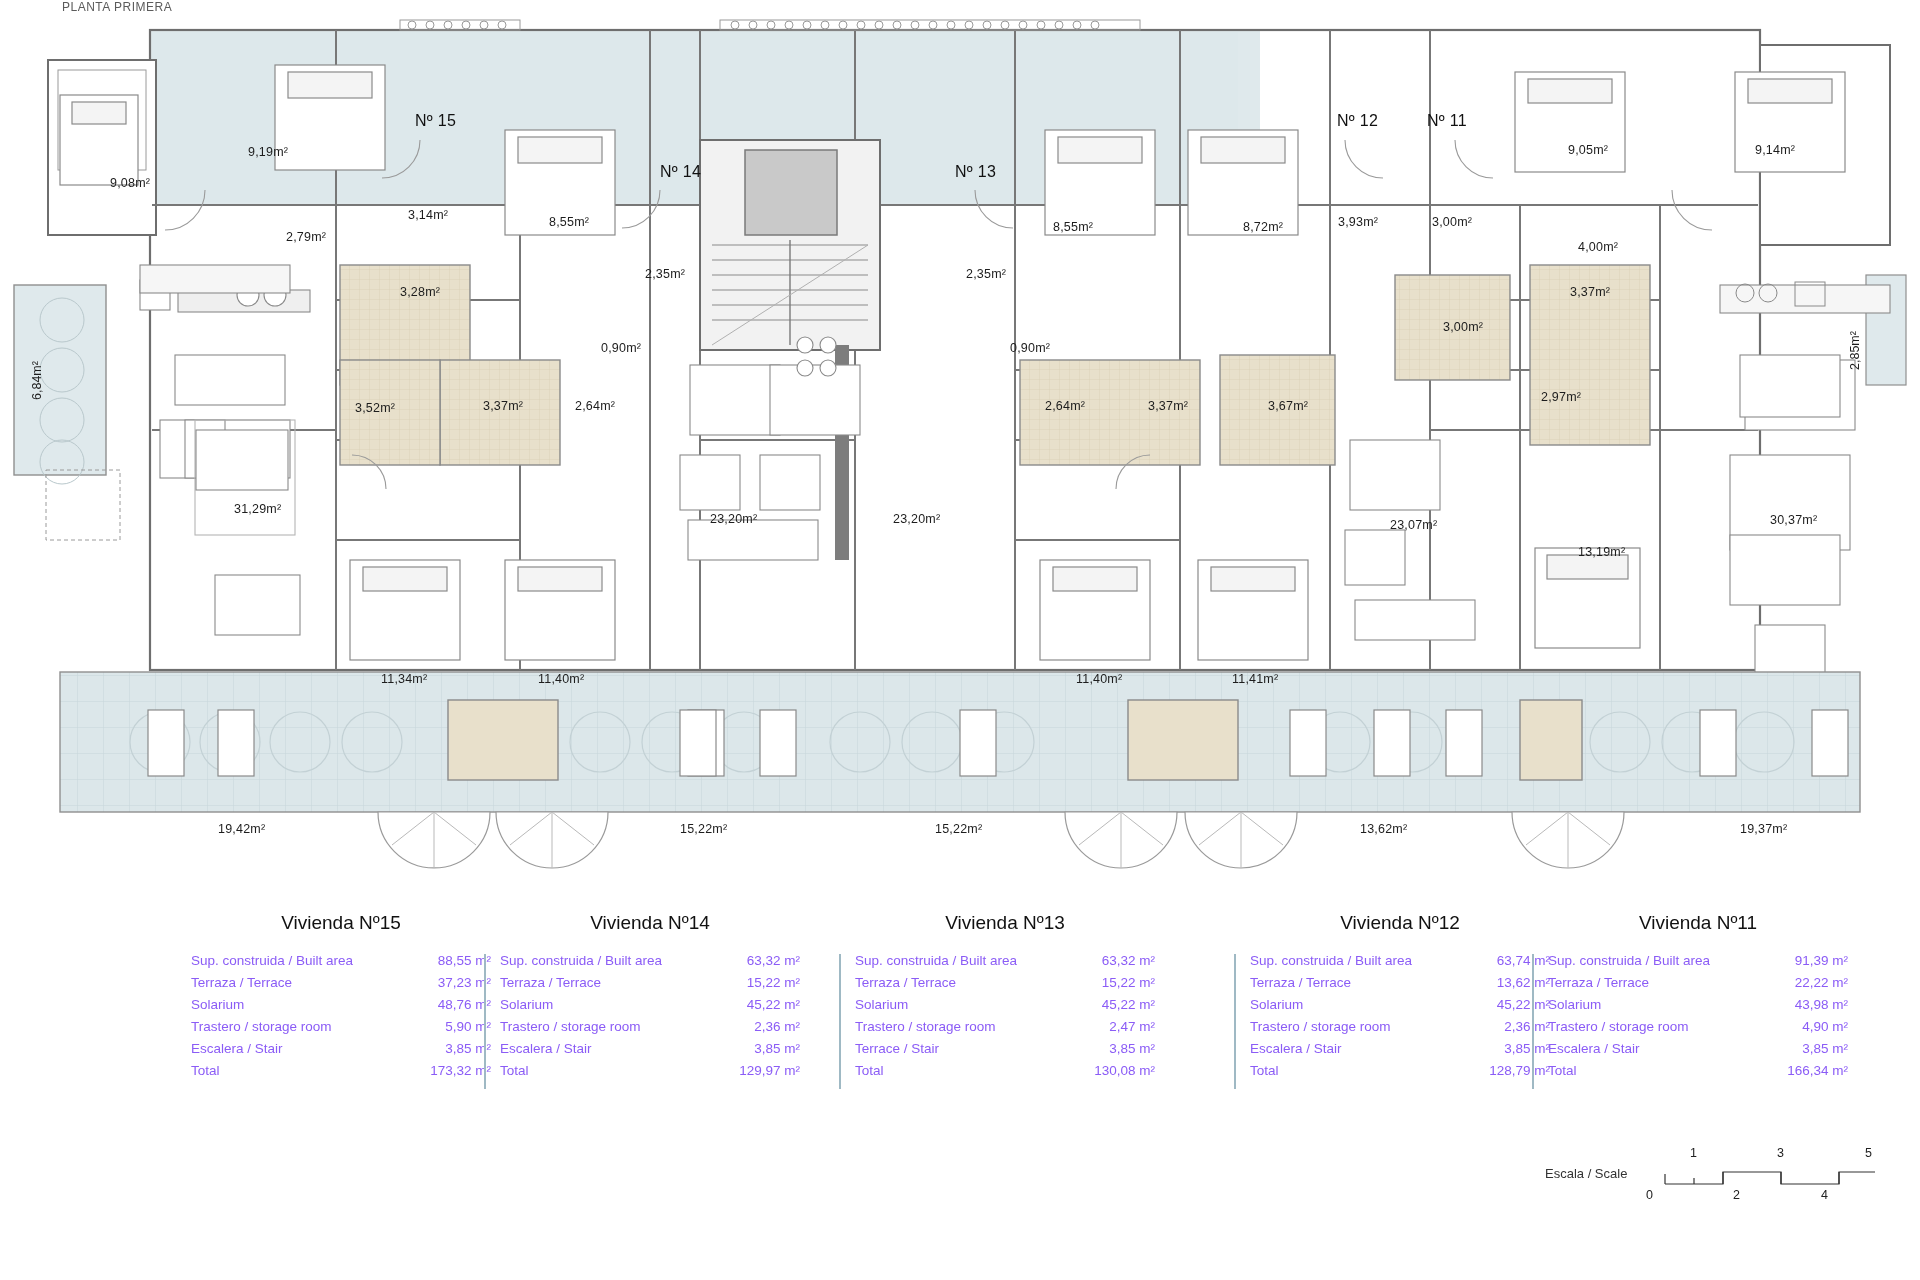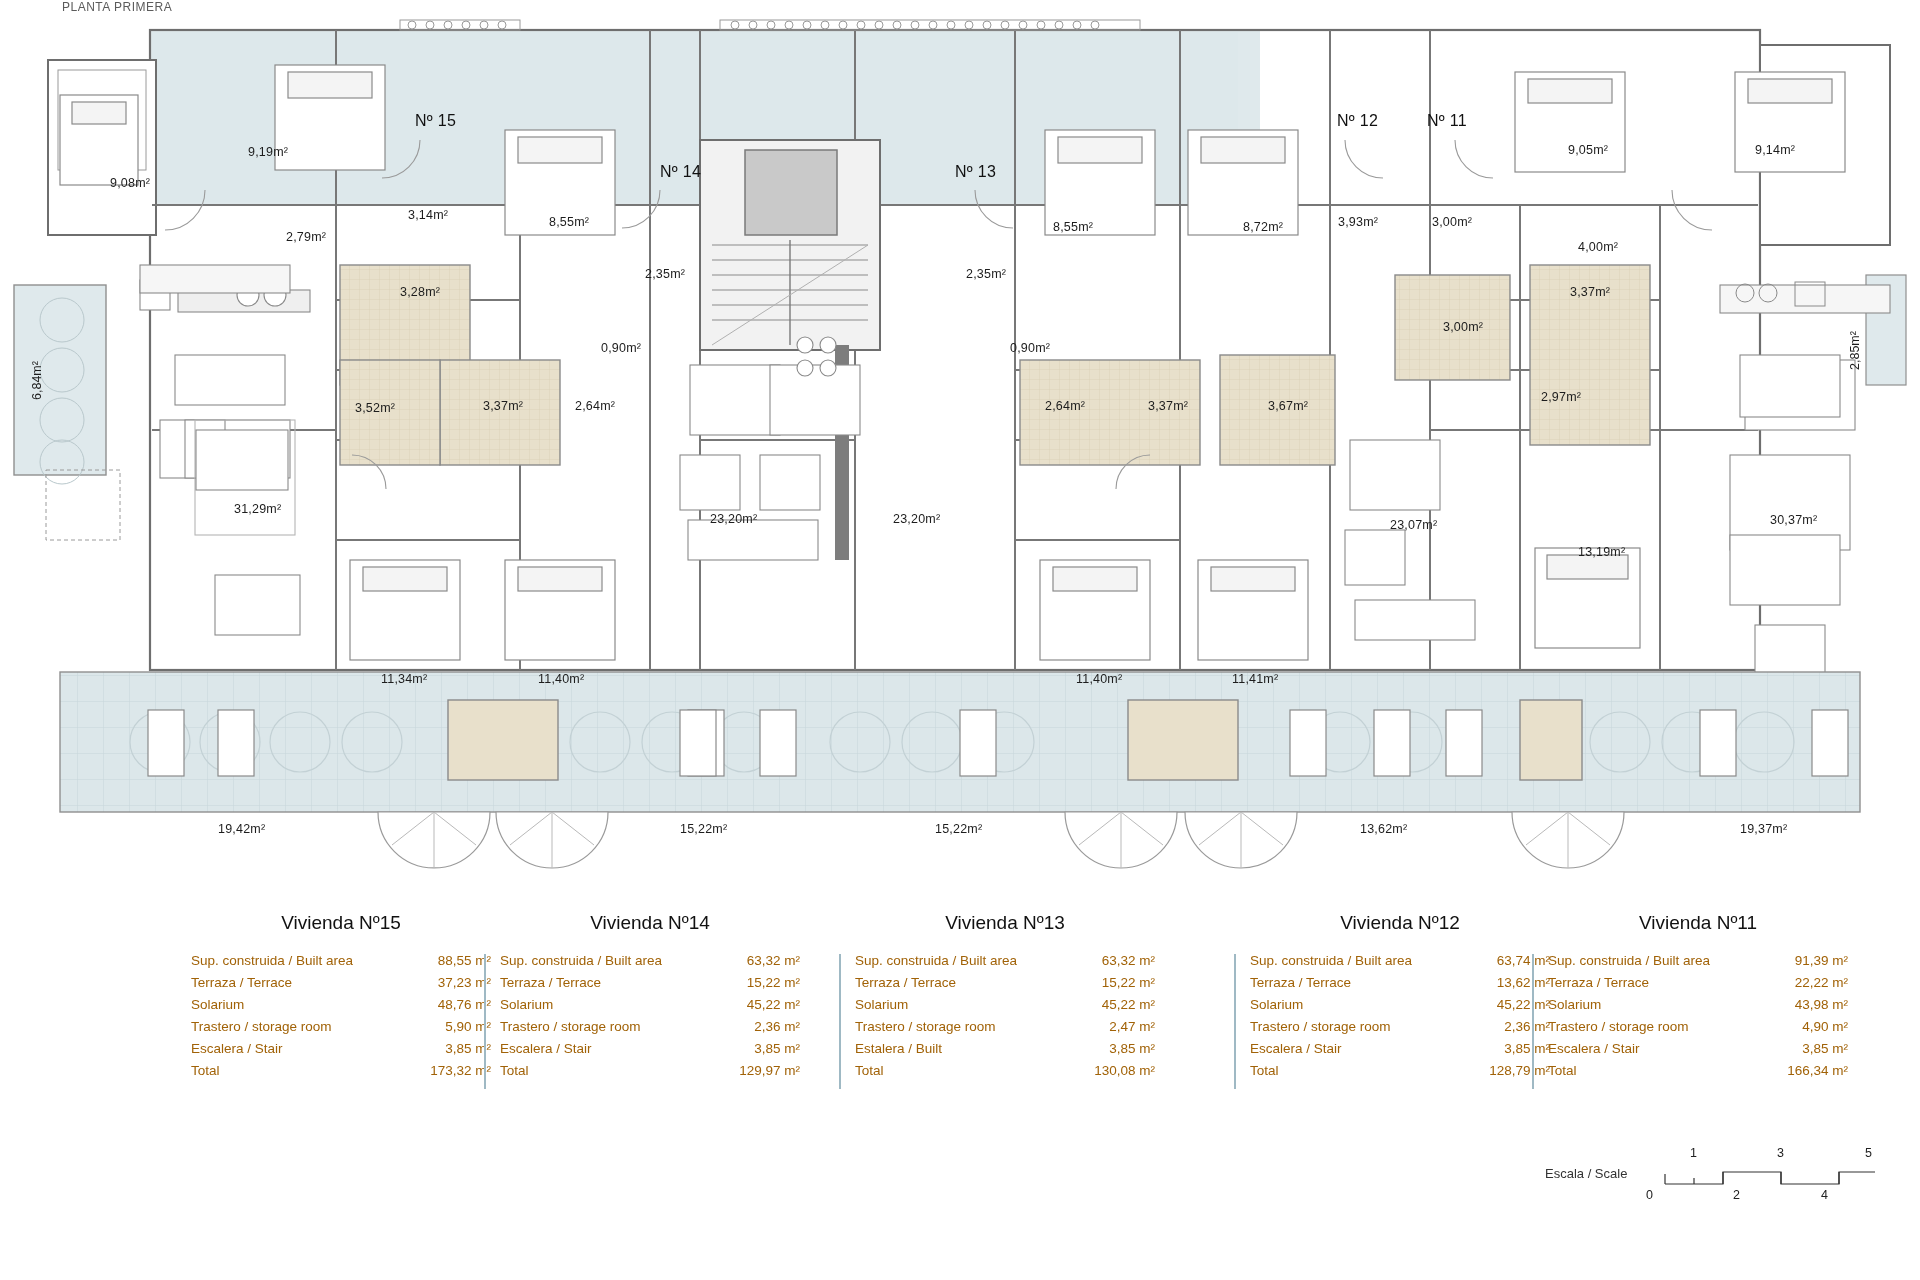--- a/index.html
+++ b/index.html
@@ -33,21 +33,21 @@
   .legend-col{
     position:absolute;top:12px;width:300px;
   }
   .legend-col .divider{
     position:absolute;left:-16px;top:42px;width:2px;height:135px;background:#9fb9c4;
   }
   .legend-title{
     text-align:center;font-size:19px;color:#111;margin-bottom:16px;white-space:nowrap;
   }
   .legend-row{
-    display:flex;justify-content:space-between;font-size:13.5px;line-height:22px;color:#a16207;
+    display:flex;justify-content:space-between;font-size:13.5px;line-height:22px;color:#8b5cf6;
   }
   .legend-row .lk{white-space:nowrap;}
   .legend-row .lv{white-space:nowrap;text-align:right;}
 
   
   .scalebar{position:absolute;left:1545px;top:1140px;width:330px;height:70px;}
   .scalebar .stext{position:absolute;left:0;top:26px;font-size:13px;color:#333;}
   .sb-num{position:absolute;font-size:12.5px;color:#222;}
 
   .topnote{position:absolute;left:62px;top:0px;font-size:12px;color:#5b5b5b;letter-spacing:.5px;}
@@ -456,21 +456,21 @@
         </div>
       <div class="legend-row">
           <span class="lk">Solarium</span>
           <span class="lv">45,22 m²</span>
         </div>
       <div class="legend-row">
           <span class="lk">Trastero / storage room</span>
           <span class="lv">2,47 m²</span>
         </div>
       <div class="legend-row">
-          <span class="lk">Estalera / Built</span>
+          <span class="lk">Terrace / Stair</span>
           <span class="lv">3,85 m²</span>
         </div>
       <div class="legend-row">
           <span class="lk">Total</span>
           <span class="lv">130,08 m²</span>
         </div>
     </div>
 
     <div class="legend-col" style="left:1210px;margin-left:40px;">
       <div class="divider"></div>

